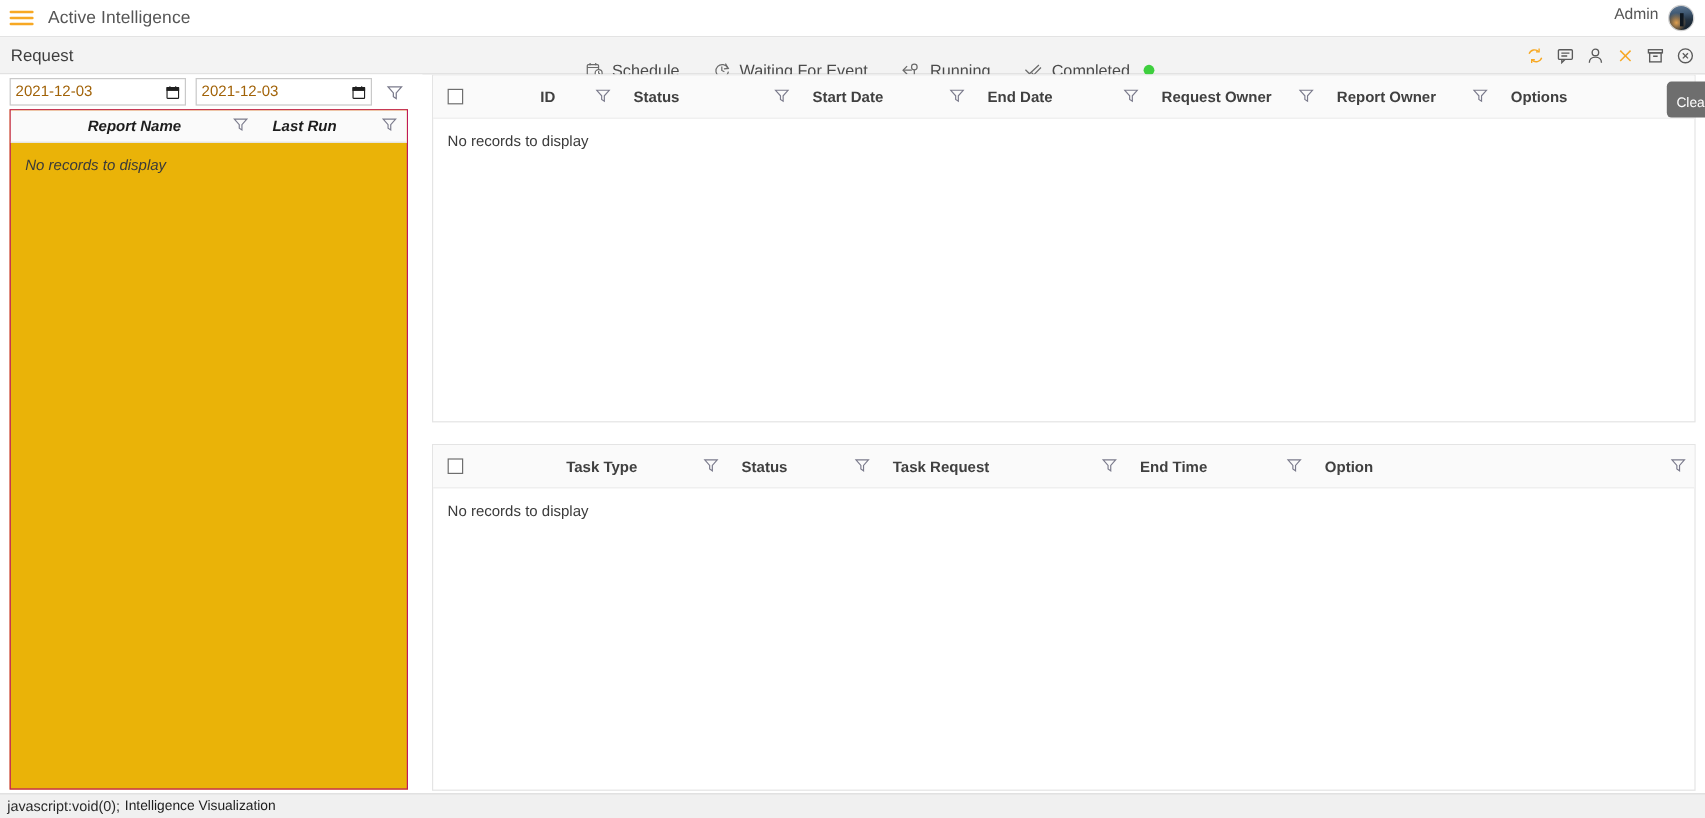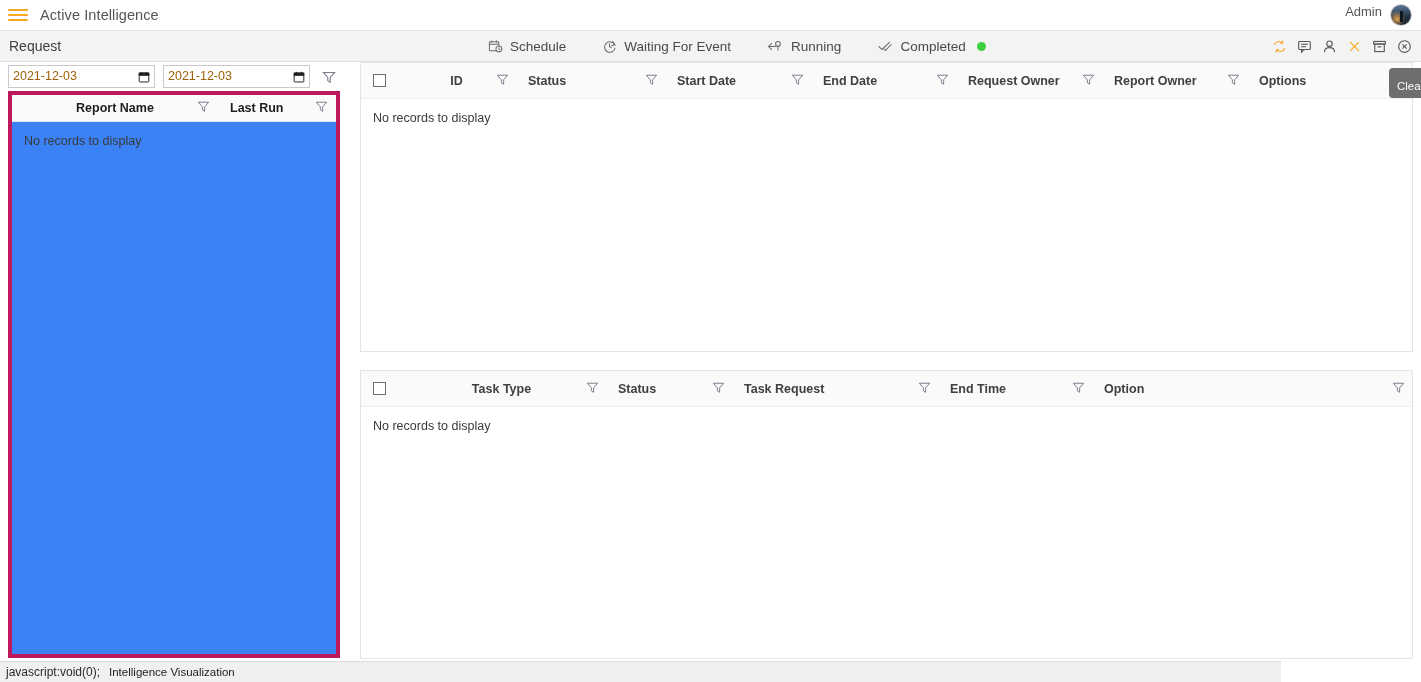--- a/index.html
+++ b/index.html
@@ -51,22 +51,22 @@
 
   
   #requestbar {
     position: absolute; left: 0; top: 31px; width: 1421px; height: 31px;
     background: #f3f3f3;
     border-bottom: 1px solid #dedede;
     display: flex; align-items: center;
   }
   #request-title { margin-left: 9px; font-size: 14px; color: #3f3f3f; }
   #status-tabs {
-    position: absolute; left: 488px; top: 0; height: 31px;
-    display: flex; align-items: center; gap: 36px;
+    position: absolute; left: 488px; top: 12px; height: 31px;
+    display: flex; align-items: center; gap: 28px;
   }
   .status-tab {
     display: flex; align-items: center; gap: 7px;
     font-size: 13.5px; color: #4a4a4a; cursor: pointer; white-space: nowrap;
   }
   .status-tab svg { display: block; }
   .green-dot {
     width: 9px; height: 9px; border-radius: 50%;
     background: #3ecf3e; display: inline-block; margin-left: 4px;
   }
@@ -91,21 +91,21 @@
     font-family: "Liberation Sans", sans-serif; font-size: 12.5px;
     color: #a16207; padding: 0 4px;
     display: flex; align-items: center; justify-content: space-between;
   }
   .date-input .dv { line-height: 1; }
   .cal-icon { width: 12px; height: 12px; }
   .funnel-btn { width: 22px; height: 22px; display:flex; align-items:center; justify-content:center; cursor: pointer; }
 
   #left-table {
     position: absolute; left: 8px; top: 29px; right: 12px; bottom: 3px;
-    border: 4px solid #be185d; background: #3b82f6;
+    border: 1px solid #be185d; background: #eab308; font-style: italic;
   }
   .lt-head {
     height: 27px; background: #fafafa; border-bottom: 1px solid #e4e4e4;
     display: flex; align-items: center;
   }
   .lt-col {
     display: flex; align-items: center; height: 100%;
     font-size: 12.5px; font-weight: bold; color: #1d1d1d;
   }
   .lt-col.c1 { width: 206px; justify-content: center; position: relative; }
@@ -144,23 +144,23 @@
   #cleaner-tooltip {
     position: absolute; left: 1389px; top: 68px;
     background: #6e6e6e; color: #ffffff;
     font-size: 11.5px; border-radius: 4px;
     padding: 12px 8px 5px 8px; white-space: nowrap;
     z-index: 30; line-height: 1.1;
   }
 
   
   #statusbar {
-    position: absolute; left: 0; bottom: 0; width: 1281px; height: 21px;
+    position: absolute; left: 0; bottom: 0; width: 1421px; height: 21px;
     background: #f0f0f0; border-top: 1px solid #dcdcdc;
-    display: flex; align-items: center; gap: 9px;
+    display: flex; align-items: center; gap: 4px;
   }
   #statusbar .sb-link { margin-left: 6px; font-size: 12px; color: #2b2b2b; }
   #statusbar .sb-text { font-size: 11.5px; color: #1d1d1d; }
 </style>
 </head>
 <body>
 
 <div id="topbar">
   <div id="hamburger">
     <span></span>

